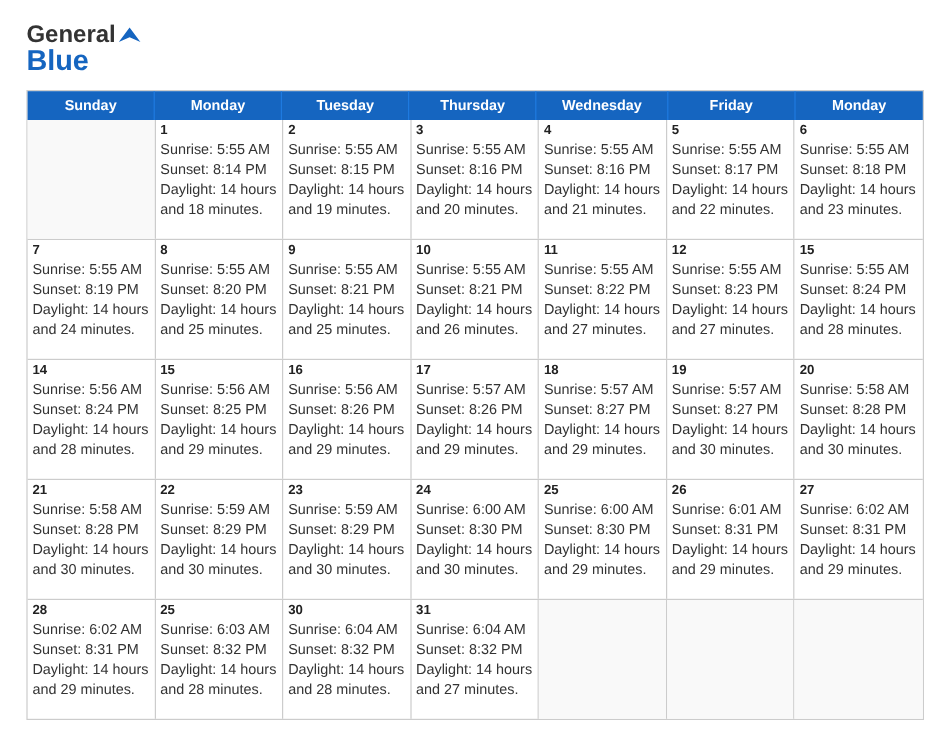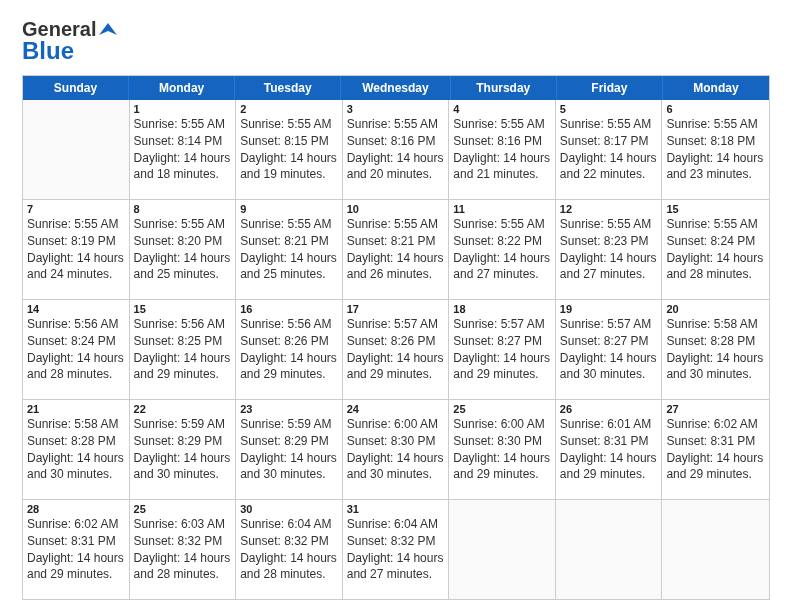--- a/index.html
+++ b/index.html
@@ -115,22 +115,22 @@
       <div class="title-main"></div>
       <div class="title-sub"></div>
     </div>
   </div>
 
   <div class="calendar">
     <div class="cal-header">
       <div class="cal-header-cell">Sunday</div>
       <div class="cal-header-cell">Monday</div>
       <div class="cal-header-cell">Tuesday</div>
+      <div class="cal-header-cell">Thursday</div>
       <div class="cal-header-cell">Wednesday</div>
-      <div class="cal-header-cell">Thursday</div>
       <div class="cal-header-cell">Friday</div>
       <div class="cal-header-cell">Monday</div>
     </div>
     <div class="cal-body" id="cal-body">
     <div class="cal-row">
           <div class="cal-cell empty"></div>
           <div class="cal-cell">
             <span class="day-num">1</span>
             <div class="cell-text" style="white-space: pre-line;">Sunrise: 5:55 AM
 Sunset: 8:14 PM

